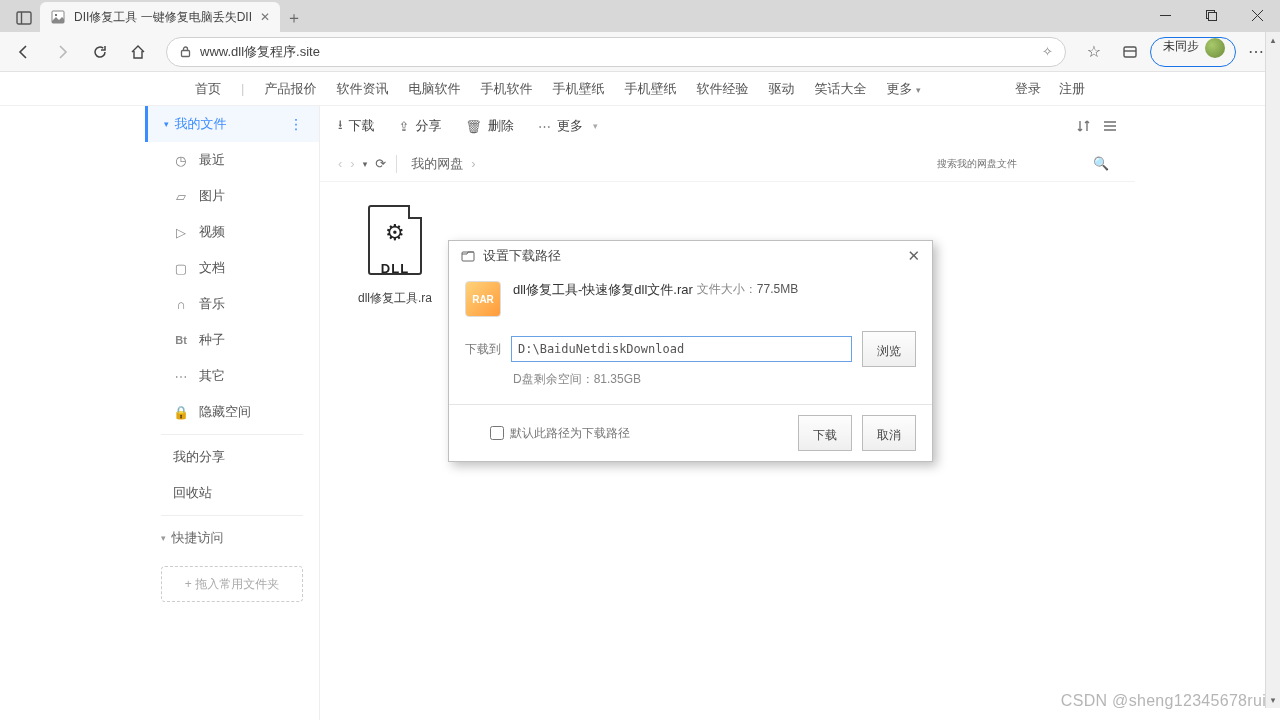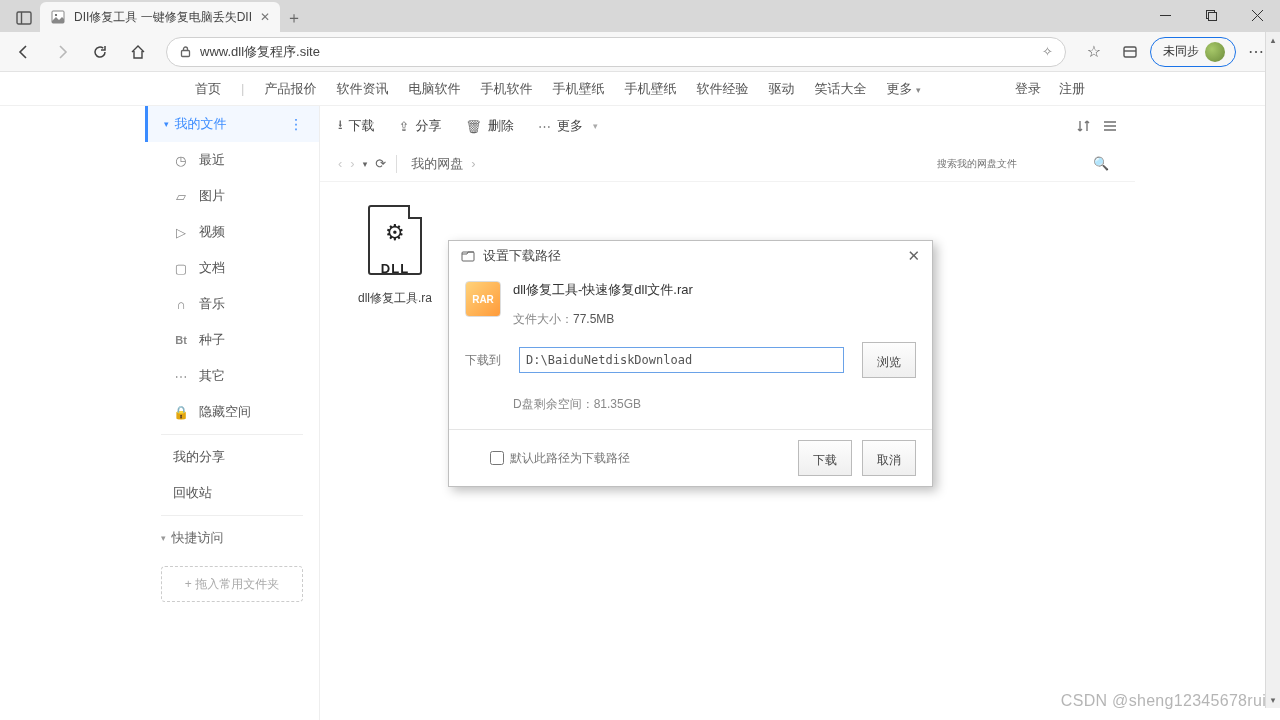--- a/index.html
+++ b/index.html
@@ -15,21 +15,21 @@
 .newtab { width:28px; height:28px; display:flex; align-items:center; justify-content:center; color:#666; }
 .win-controls { position:absolute; right:0; top:0; display:flex; }
 .win-controls .wc { width:46px; height:30px; display:flex; align-items:center; justify-content:center; color:#333; }
 
 
 .addrbar { height:40px; background:#f7f7f7; border-bottom:1px solid #e3e3e3; display:flex; align-items:center; padding:0 8px; gap:6px; }
 .addrbar .navbtn { width:32px; height:32px; display:flex; align-items:center; justify-content:center; color:#555; border-radius:4px; }
 .url-field { flex:1; display:flex; align-items:center; background:#fff; border:1px solid #d0d0d0; border-radius:16px; height:30px; padding:0 12px; gap:8px; font-size:13px; color:#444; margin:0 6px; }
 .url-field .lockic { color:#666; }
 .right-icons { display:flex; gap:4px; align-items:center; }
-.profile-pill { display:flex; align-items:center; gap:6px; border:1px solid #1a73e8; border-radius:16px; height:30px; padding:0 10px 0 12px; font-size:12px; color:#333; }
+.profile-pill { display:flex; gap:6px; border:1px solid #1a73e8; border-radius:16px; height:30px; padding:0 10px 0 12px; font-size:12px; color:#333; }
 .profile-dot { width:20px; height:20px; border-radius:50%; background:radial-gradient(circle at 35% 35%, #a8c96a, #6b8a3a); }
 
 
 .site-nav { height:34px; display:flex; align-items:center; padding:0 195px; gap:20px; font-size:13px; color:#555; border-bottom:1px solid #f0f0f0;text-align:center; }
 .site-nav .sn-item { cursor:default; }
 .nav-divider { color:#ccc; }
 .auth { margin-left:auto; display:flex; gap:18px; }
 
 
 .main { display:flex; height:calc(720px - 32px - 40px - 34px); position:relative; background:#fff; }
@@ -67,25 +67,25 @@
 .file-icon .gear { position:absolute; top:18px; left:22px; font-size:22px; color:#222; }
 .file-icon .dll-label { position:absolute; bottom:6px; left:0; right:0; text-align:center; font-weight:700; font-size:13px; letter-spacing:1px; color:#222; }
 
 
 .dialog { position:absolute; left:448px; top:240px; width:485px; background:#fff; border:1px solid #bfbfbf; box-shadow:4px 4px 10px rgba(0,0,0,0.25); z-index:50; font-size:13px; }
 .dlg-title { height:30px; display:flex; align-items:center; padding:0 12px; gap:8px; color:#444; }
 .dlg-close { margin-left:auto; color:#666; font-size:15px; }
 .dlg-body { padding:10px 16px 12px 16px; }
 .dlg-file { display:flex; gap:12px; align-items:flex-start; margin-bottom:14px; }
 .dlg-thumb { width:36px; height:36px; border:1px solid #ddd; border-radius:4px; display:flex; align-items:center; justify-content:center; background:linear-gradient(135deg,#ffd27a,#ff9b3a); color:#fff; font-size:10px; font-weight:700; }
-.dlg-info { display:flex; flex-direction:column; gap:12px; }
+.dlg-info { display:flex; flex-direction:row; gap:4px; }
 .dlg-info .row1 { color:#333; }
 .dlg-info .row2 { color:#888; font-size:12px; }
 .dlg-info .val { color:#555; }
-.dlg-path { display:flex; align-items:center; gap:18px; margin-bottom:18px; }
+.dlg-path { display:flex; align-items:center; gap:10px; margin-bottom:4px; }
 .dlg-path label { color:#777; font-size:12px; white-space:nowrap; }
 .dlg-path input { flex:1; height:26px; border:1px solid #6aa2e8; padding:0 6px; font-family:Consolas,monospace; font-size:12px; color:#555; outline:none; }
 .dlg-btn { height:36px; padding:11px 14px; border:1px solid #bbb; background:linear-gradient(#fdfdfd,#efefef); font-size:12px; color:#444; border-radius:0; }
 .dlg-free { font-size:12px; color:#888; padding-left:48px; margin-bottom:4px; }
 .dlg-footer { border-top:1px solid #e5e5e5; padding:10px 16px; display:flex; align-items:center; gap:10px; }
 .chk { display:flex; align-items:center; gap:6px; font-size:12px; color:#777;padding-left:25px; }
 .chk input { width:14px; height:14px; }
 .dlg-footer .spacer { flex:1; }
 
 

